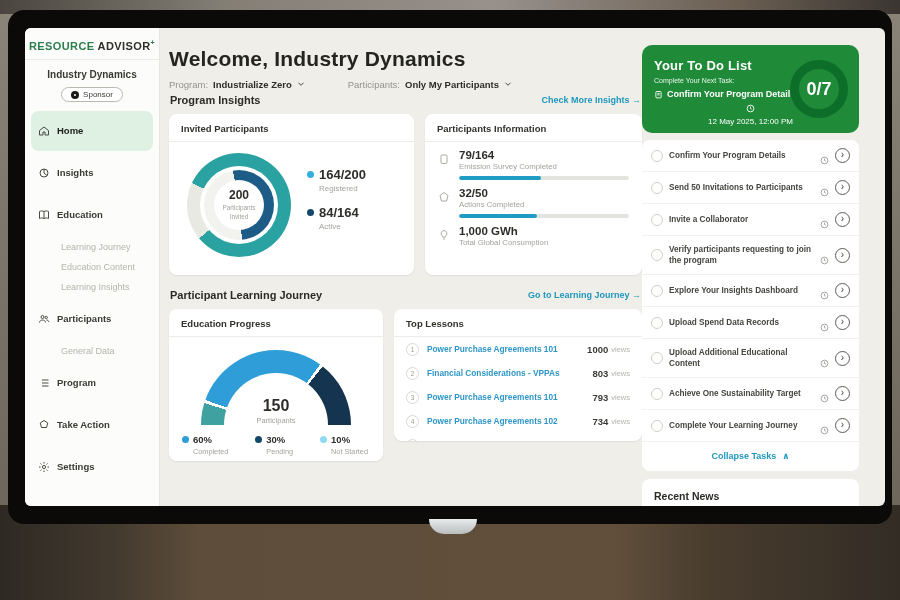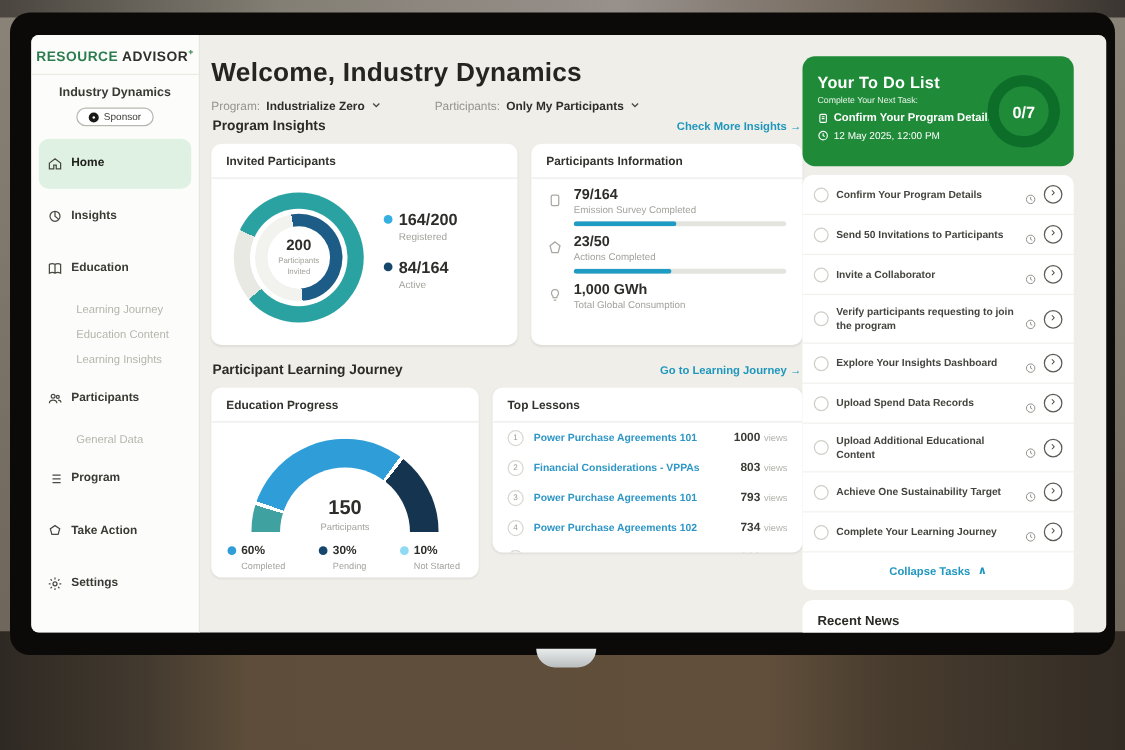--- a/index.html
+++ b/index.html
@@ -107,25 +107,25 @@
   .ltitle{flex:1;margin-left:8px;font-size:8.3px;font-weight:bold;color:#2e96c6;cursor:pointer;}
   .lviews{font-size:9.5px;font-weight:bold;color:#3b3b36;}
   .lsuffix{font-size:7.5px;color:#b2b2ab;margin-left:3px;}
 
   
   .right{width:217px;flex-shrink:0;}
   .todo-hero{position:relative;background:#1f8b39;border-radius:10px;color:#fff;padding:13px 12px 12px;height:88px;margin-top:7px;}
   .todo-title{font-size:13px;font-weight:bold;letter-spacing:.2px;}
   .todo-sub{font-size:7px;margin-top:4px;opacity:.9;}
   .todo-task{display:flex;align-items:center;gap:4px;font-size:9px;font-weight:bold;margin-top:5px;}
-  .todo-date{display:flex;align-items:center;gap:4px;font-size:8px;margin-top:5px;}
+  .todo-date{display:flex;align-items:center;gap:4px;font-size:8px;margin-top:5px;flex-direction:column;}
   .wicon{width:9px;height:9px;display:inline-flex;color:#fff;flex-shrink:0;}
   .wicon svg{width:9px;height:9px;}
   .todo-ring{position:absolute;right:11px;top:15px;width:58px;height:58px;border:9px solid #0d6e29;border-radius:50%;
-    display:flex;align-items:center;justify-content:center;font-size:13px;font-weight:bold;}
+    display:flex;align-items:center;justify-content:center;font-size:18px;font-weight:bold;}
   .tasks{background:#fff;border-radius:8px;margin-top:7px;}
   .task{display:flex;align-items:center;gap:6px;padding:8px 9px;border-bottom:1px solid #f1f1ed;}
   .task:last-of-type{border-bottom:none;}
   .tcheck{width:12px;height:12px;border:1.4px solid #cfcfc8;border-radius:50%;flex-shrink:0;cursor:pointer;}
   .tlabel{flex:1;font-size:8.2px;font-weight:bold;color:#45453f;line-height:1.35;}
   .ticon{width:9px;height:9px;color:#8a8a84;flex-shrink:0;}
   .ticon svg{width:9px;height:9px;}
   .tgo{width:15px;height:15px;border:1.2px solid #5c5c56;border-radius:50%;color:#45453f;
     display:flex;align-items:center;justify-content:center;font-size:10px;line-height:1;flex-shrink:0;cursor:pointer;padding-bottom:1px;}
   .collapse{display:flex;align-items:center;justify-content:center;gap:6px;padding:9px 0 10px;
@@ -293,21 +293,21 @@
                 <div class="bar">
                     <div class="bar-fill" style="width: 48%;"></div>
                   </div>
               </div>
             </div>
             <div class="info-row">
               <span class="iicon"><svg viewBox="0 0 24 24" fill="none" stroke="currentColor" stroke-width="2">
                     <path d="M12 3l8 6-3 11H7L4 9z"></path>
                   </svg></span>
               <div class="info-col">
-                <div class="info-val">23/50</div>
+                <div class="info-val">32/50</div>
                 <div class="info-lab">Actions Completed</div>
                 <div class="bar">
                     <div class="bar-fill" style="width: 46%;"></div>
                   </div>
               </div>
             </div>
             <div class="info-row">
               <span class="iicon"><svg viewBox="0 0 24 24" fill="none" stroke="currentColor" stroke-width="2">
                     <path d="M12 3a6 6 0 0 0-4 10.2c.8.8 1 1.6 1 2.8h6c0-1.2.2-2 1-2.8A6 6 0 0 0 12 3z"></path>
                     <path d="M10 20h4"></path>

